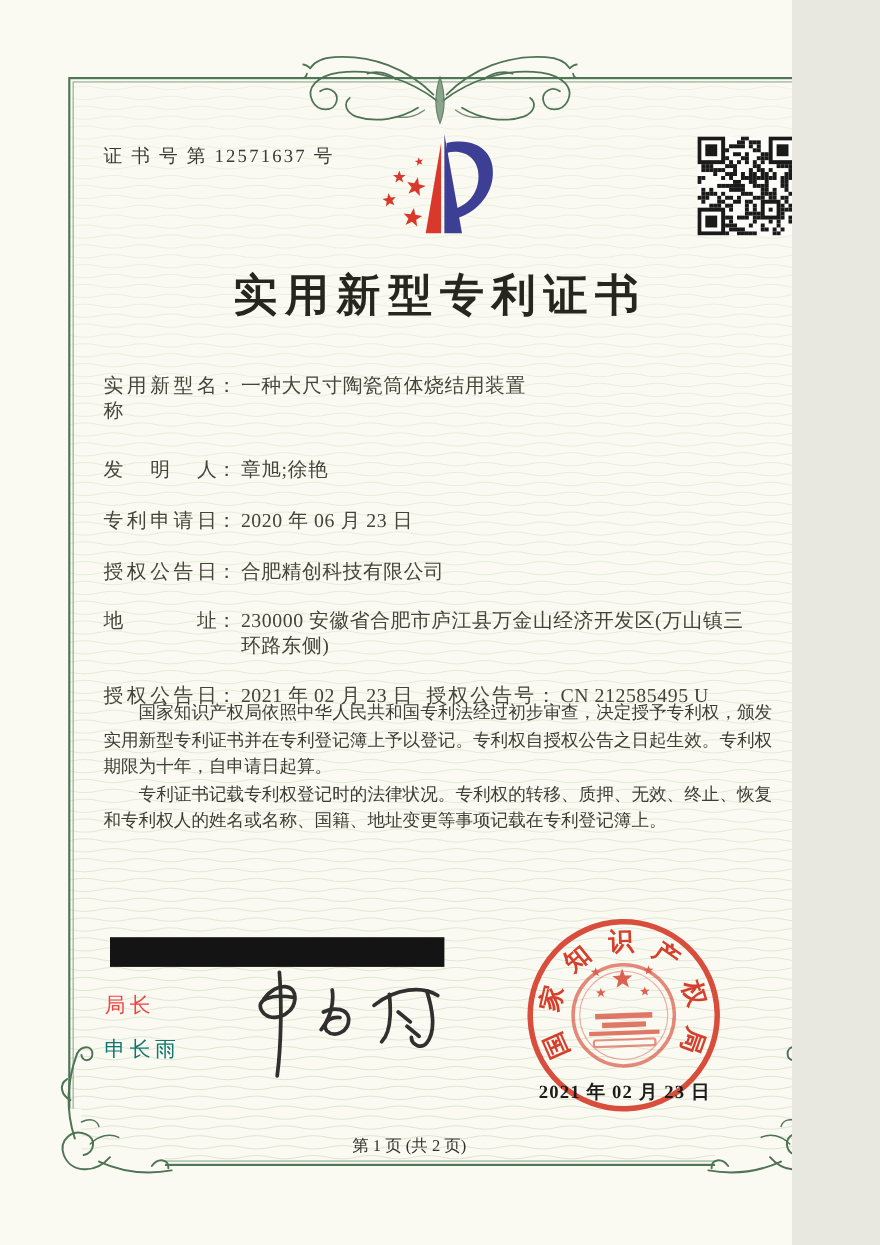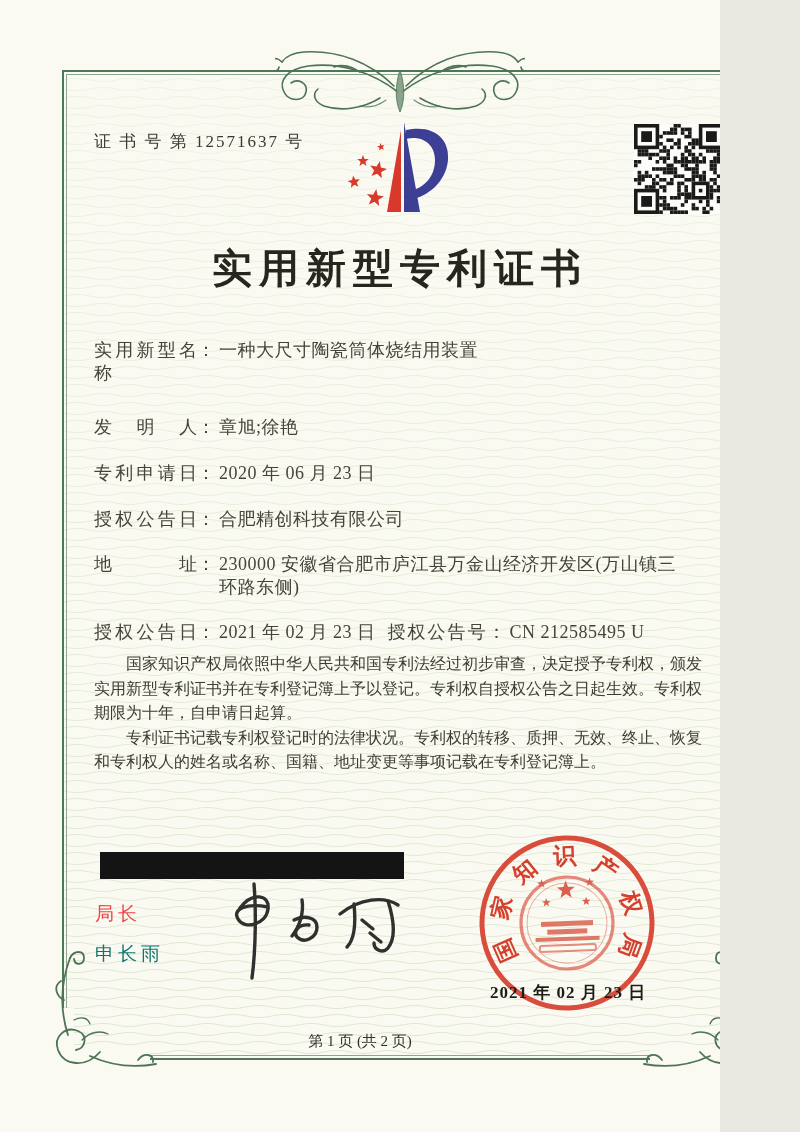--- a/index.html
+++ b/index.html
@@ -22,33 +22,33 @@
   .frow{line-height:23px;margin-bottom:23px;}
   .frow:nth-child(1){margin-bottom:31px;}
   .frow:nth-child(4),.frow:nth-child(5){margin-bottom:22px;}
   .frow:nth-child(6){margin-bottom:7px;}
   .flabel{display:inline-block;width:103px;text-align:justify;text-align-last:justify;vertical-align:top;}
   .flabel-auto{width:auto;letter-spacing:2px;text-align:right;text-align-last:auto;}
   .fcolon{display:inline-block;margin-right:4px;vertical-align:top;}
   .fvalue{display:inline-block;vertical-align:top;letter-spacing:.5px;}
   .fvalue-wrap{max-width:468px;}
   .fgroup2{margin-left:12px;}
-  .paras{position:absolute;left:94px;top:652px;width:620px;z-index:3;font-size:16px;
+  .paras{position:absolute;left:94px;top:637px;width:620px;z-index:3;font-size:16px;
          line-height:24.5px;color:#3e3d33;}
   .paras p{margin:0;text-indent:2em;}
   .redacted{position:absolute;left:100px;top:852px;width:304px;height:27px;background:#141414;z-index:3;}
   .director-title{position:absolute;left:95px;top:901px;font-size:19px;letter-spacing:4px;color:#ef4444;
          font-family:"Liberation Sans","DejaVu Sans",sans-serif;z-index:3;}
   .director-name{position:absolute;left:95px;top:941px;font-size:19px;letter-spacing:4px;color:#0f766e;
          font-family:"Liberation Sans","DejaVu Sans",sans-serif;z-index:3;}
   .signature{position:absolute;left:222px;top:878px;z-index:4;}
   .seal{position:absolute;left:477px;top:833px;z-index:4;transform:rotate(-2deg);}
   .seal-date{position:absolute;left:472px;top:981px;width:192px;text-align:center;font-size:17px;
          font-weight:bold;color:#1c1c19;letter-spacing:1px;z-index:5;}
-  .page-info{position:absolute;left:0;top:1032px;width:100%;text-align:center;font-size:15px;color:#32322b;z-index:3;}
+  .page-info{position:absolute;left:12px;top:1032px;width:100%;text-align:center;font-size:15px;color:#32322b;z-index:3;}
   .back-note{position:absolute;left:0;top:1080px;width:100%;text-align:center;font-size:17px;color:#3a392f;z-index:3;}
 </style>
 </head>
 <body>
 
 <div class="page">
 
   <svg id="waves" class="waves" width="672" height="988" viewBox="0 0 672 988">
       <path d="M0 8 q13 -3.1 26 0 q13 3.1 26 0 q13 -3.1 26 0 q13 3.1 26 0 q13 -3.1 26 0 q13 3.1 26 0 q13 -3.1 26 0 q13 3.1 26 0 q13 -3.1 26 0 q13 3.1 26 0 q13 -3.1 26 0 q13 3.1 26 0 q13 -3.1 26 0 q13 3.1 26 0 q13 -3.1 26 0 q13 3.1 26 0 q13 -3.1 26 0 q13 3.1 26 0 q13 -3.1 26 0 q13 3.1 26 0 q13 -3.1 26 0 q13 3.1 26 0 q13 -3.1 26 0 q13 3.1 26 0 q13 -3.1 26 0 q13 3.1 26 0 q13 -3.1 26 0 q13 3.1 26 0" fill="none" stroke="#d5e1c6" stroke-width="0.8" opacity="0.40"></path>
       <path d="M0 17 q13 3.1 26 0 q13 -3.1 26 0 q13 3.1 26 0 q13 -3.1 26 0 q13 3.1 26 0 q13 -3.1 26 0 q13 3.1 26 0 q13 -3.1 26 0 q13 3.1 26 0 q13 -3.1 26 0 q13 3.1 26 0 q13 -3.1 26 0 q13 3.1 26 0 q13 -3.1 26 0 q13 3.1 26 0 q13 -3.1 26 0 q13 3.1 26 0 q13 -3.1 26 0 q13 3.1 26 0 q13 -3.1 26 0 q13 3.1 26 0 q13 -3.1 26 0 q13 3.1 26 0 q13 -3.1 26 0 q13 3.1 26 0 q13 -3.1 26 0 q13 3.1 26 0 q13 -3.1 26 0" fill="none" stroke="#d5e1c6" stroke-width="0.8" opacity="0.41"></path>

